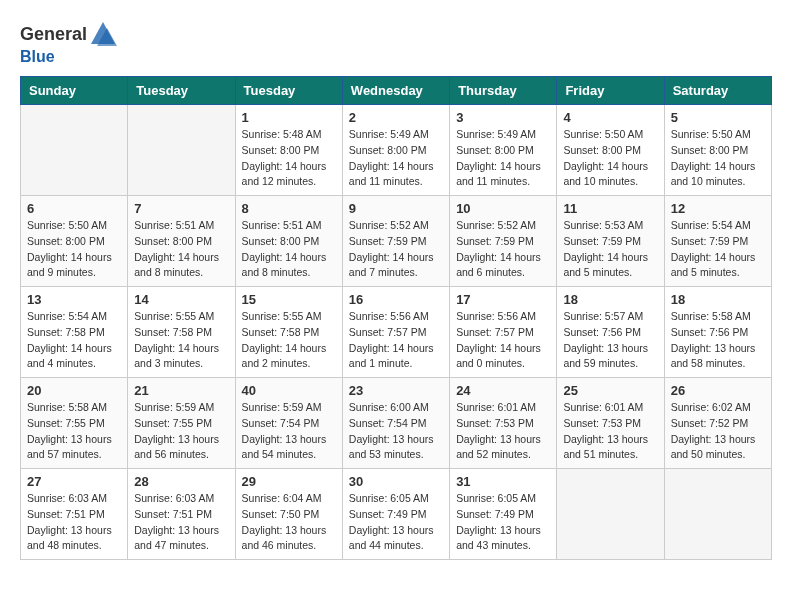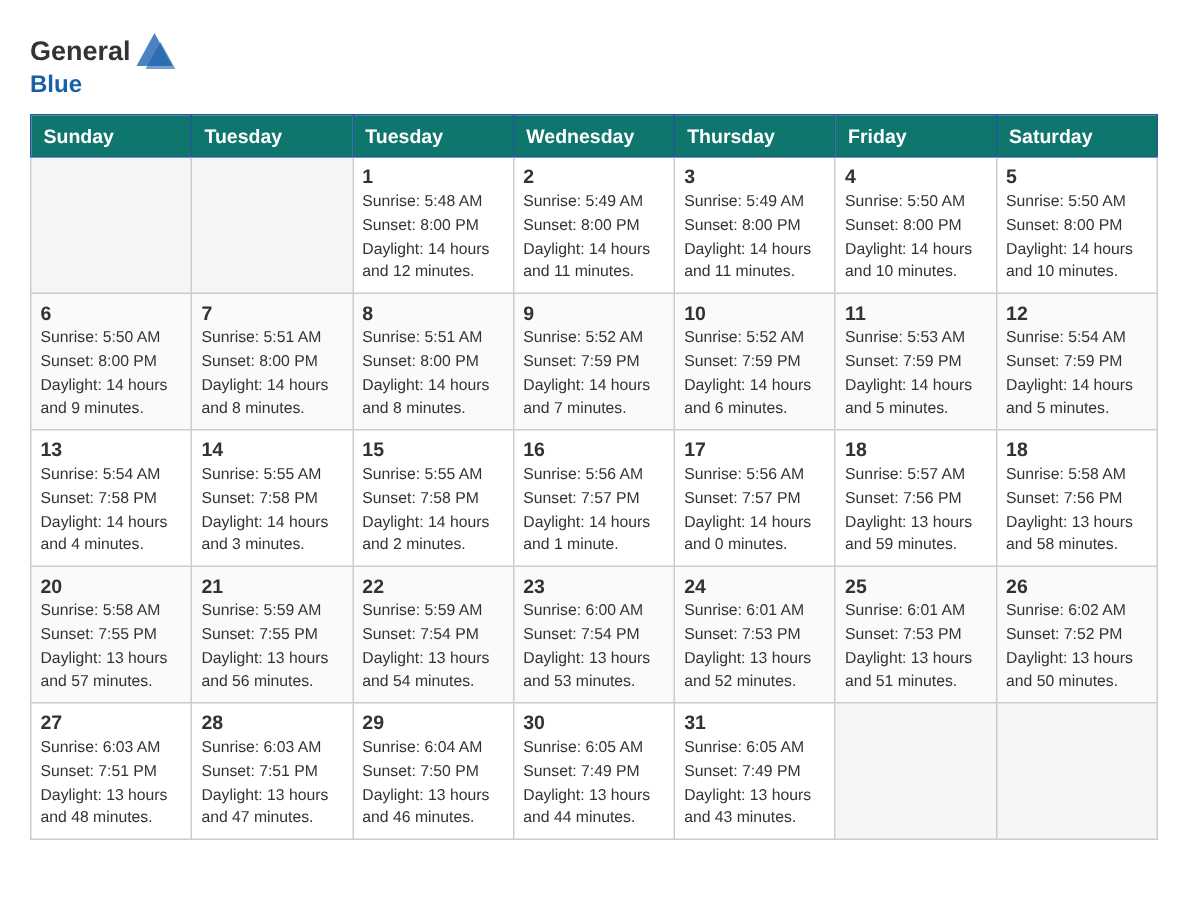--- a/index.html
+++ b/index.html
@@ -210,21 +210,21 @@
       <tr>
         <td>
           <span class="day-number">20</span>
           <div class="day-info">Sunrise: 5:58 AM<br>Sunset: 7:55 PM<br>Daylight: 13 hours<br>and 57 minutes.</div>
         </td>
         <td>
           <span class="day-number">21</span>
           <div class="day-info">Sunrise: 5:59 AM<br>Sunset: 7:55 PM<br>Daylight: 13 hours<br>and 56 minutes.</div>
         </td>
         <td>
-          <span class="day-number">22</span>
+          <span class="day-number">40</span>
           <div class="day-info">Sunrise: 5:59 AM<br>Sunset: 7:54 PM<br>Daylight: 13 hours<br>and 54 minutes.</div>
         </td>
         <td>
           <span class="day-number">23</span>
           <div class="day-info">Sunrise: 6:00 AM<br>Sunset: 7:54 PM<br>Daylight: 13 hours<br>and 53 minutes.</div>
         </td>
         <td>
           <span class="day-number">24</span>
           <div class="day-info">Sunrise: 6:01 AM<br>Sunset: 7:53 PM<br>Daylight: 13 hours<br>and 52 minutes.</div>
         </td>

